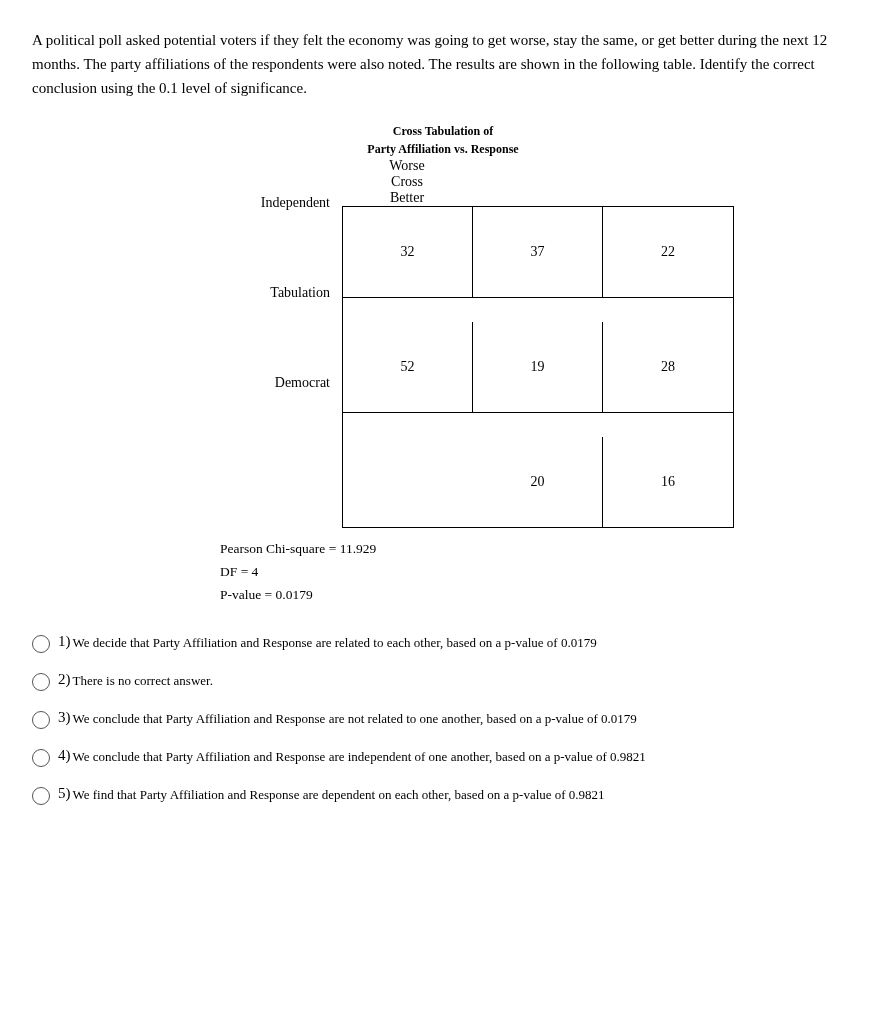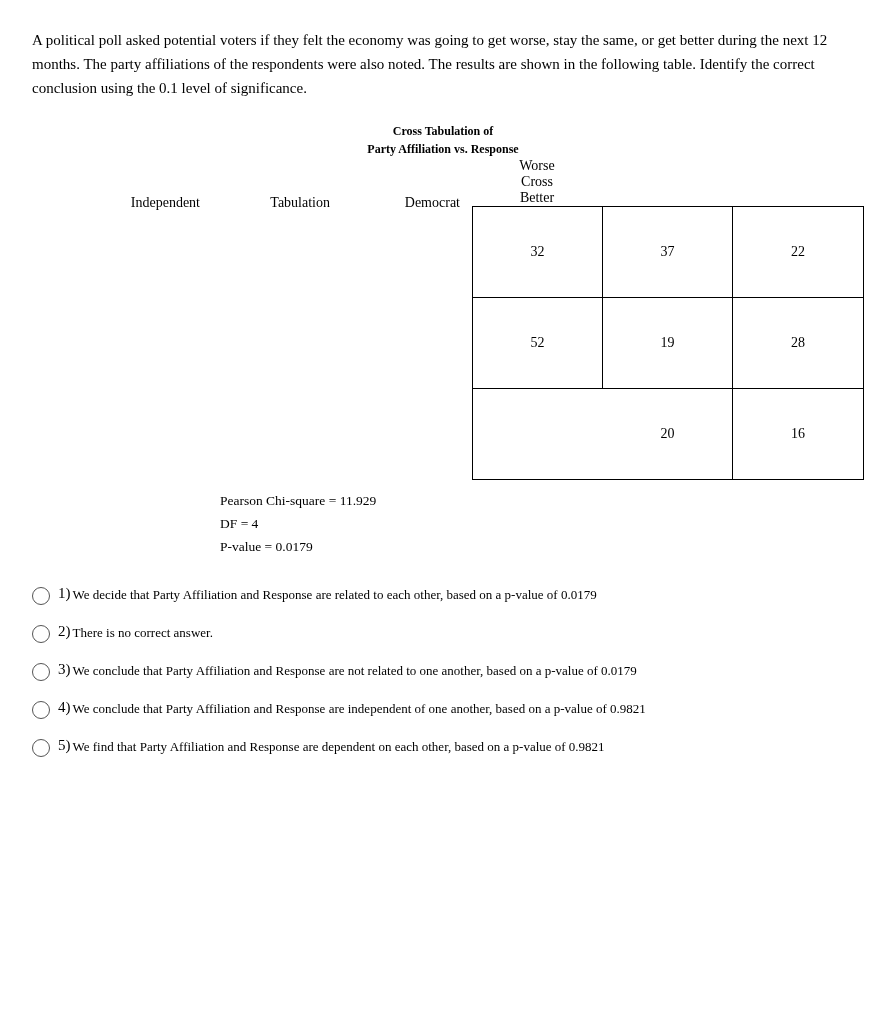--- a/index.html
+++ b/index.html
@@ -44,35 +44,36 @@
     .col-header {
       width: 130px;
       text-align: center;
       font-size: 14px;
     }
     .table-body {
       display: flex;
     }
     .row-labels {
       display: flex;
-      flex-direction: row;
+      flex-direction: column;
     }
     .row-label {
       height: 90px;
       width: 130px;
       display: flex;
       align-items: center;
       justify-content: flex-end;
       padding-right: 12px;
       font-size: 14px;
     }
     .data-grid {
       border: 1px solid #000;
       display: flex;
       flex-direction: column;
+      gap: 24px;
     }
     .data-row {
       display: flex;
       border-bottom: 1px solid #000;
     }
     .data-row:last-child {
       border-bottom: none;
       justify-content: flex-end;
     }
     .data-cell {

